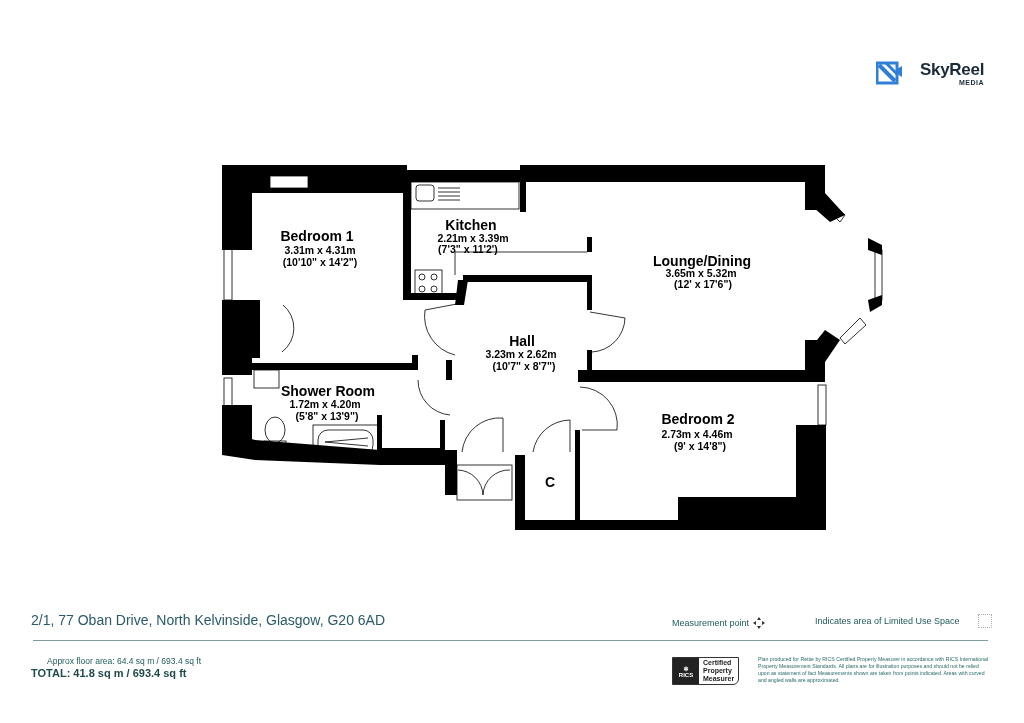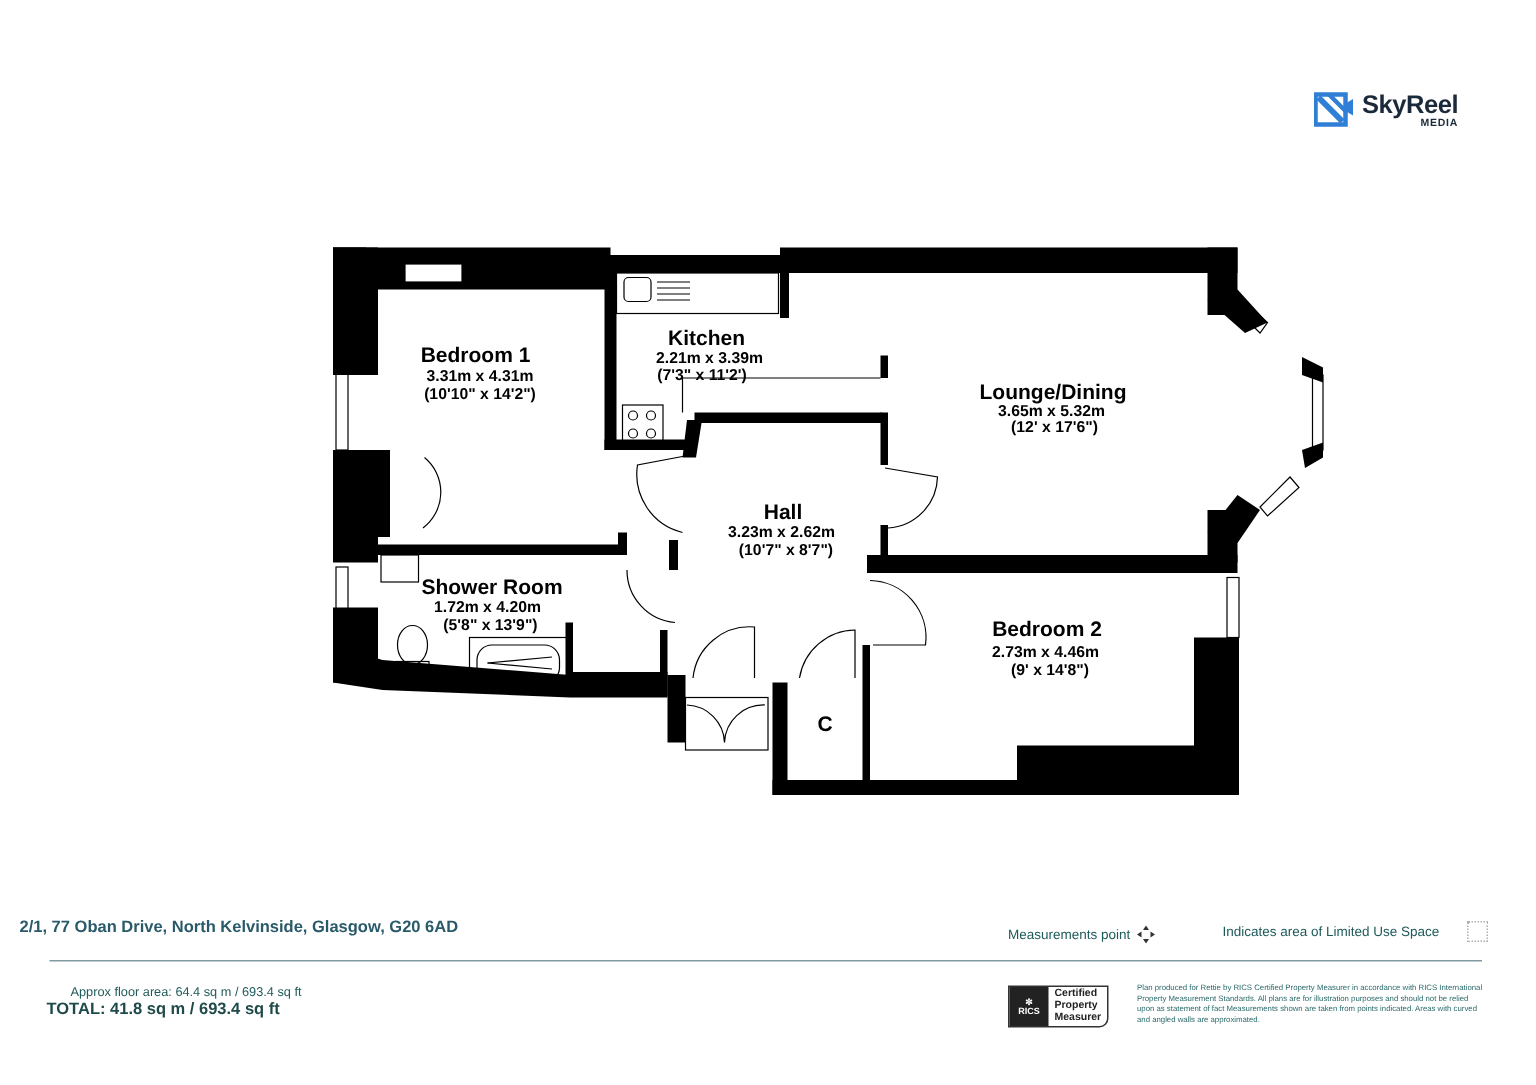--- a/index.html
+++ b/index.html
@@ -1,25 +1,25 @@
 <!DOCTYPE html>
 <html><head>
 <meta charset="utf-8">
 <style>
   html, body { margin: 0; padding: 0; }
   body { width: 1024px; height: 723px; background: #ffffff; position: relative; overflow: hidden; font-family: "Liberation Sans", sans-serif; }
   .logo { position: absolute; left: 876px; top: 60px; display: flex; align-items: center; gap: 6px; }
   .logo-mark { width: 26px; height: 26px; }
-  .logo-text { display: flex; flex-direction: column; align-items: flex-end; line-height: 1; }
+  .logo-text { display: flex; flex-direction: column; align-items: flex-end; line-height: 1; margin-left: 12px; }
   .logo-name { font-size: 17px; font-weight: bold; color: #1a2a3a; letter-spacing: -0.3px; }
   .logo-sub { font-size: 7px; font-weight: bold; color: #1a2a3a; letter-spacing: 0.5px; margin-top: 1px; }
   svg.plan { position: absolute; left: 0; top: 0; }
   .room-name { font-family: "Liberation Sans", sans-serif; font-weight: bold; font-size: 14px; fill: #000; }
   .room-dim { font-family: "Liberation Sans", sans-serif; font-weight: bold; font-size: 10.5px; fill: #000; }
-  .address { position: absolute; left: 13px; top: 612px; font-size: 11px; font-weight: bold; color: #2a5a6a; }
+  .address { position: absolute; left: 31px; top: 612px; font-size: 14px; font-weight: normal; color: #2a5a6a; }
   .divider { position: absolute; left: 33px; top: 640px; width: 955px; height: 1px; background: #7f9aa0; }
   .area1 { position: absolute; left: 47px; top: 656px; font-size: 8.5px; color: #1f5a5a; }
   .area2 { position: absolute; left: 31px; top: 667px; font-size: 11px; font-weight: bold; color: #1f4a4a; }
   .legend-mp { position: absolute; left: 672px; top: 616px; font-size: 9px; color: #1f5a5a; display: flex; align-items: center; gap: 3px; }
   .legend-lu { position: absolute; left: 815px; top: 614px; font-size: 9px; color: #1f5a5a; display: flex; align-items: center; gap: 18px; }
   .lu-box { width: 12px; height: 12px; border: 1px dotted #b0b0b0; }
   .rics { position: absolute; left: 672px; top: 657px; display: flex; align-items: stretch; border: 1px solid #333; border-radius: 0 0 6px 0; height: 26px; }
   .rics-logo { background: #222; color: #fff; width: 26px; font-size: 6px; font-weight: bold; display: flex; flex-direction: column; align-items: center; justify-content: center; }
   .rics-text { font-size: 7px; font-weight: bold; color: #222; padding: 1px 4px; line-height: 8px; font-family: "Liberation Sans", sans-serif; }
   .disclaimer { position: absolute; left: 758px; top: 656px; width: 232px; font-size: 5.2px; line-height: 7px; color: #2a6a6a; }
@@ -159,21 +159,21 @@
   <text class="room-dim" text-anchor="middle" x="697" y="438">2.73m x 4.46m</text>
   <text class="room-dim" text-anchor="middle" x="700" y="450">(9' x 14'8")</text>
 
   <text class="room-name" text-anchor="middle" x="246" y="342">C</text>
   <text class="room-name" text-anchor="middle" x="550" y="487">C</text>
 </svg>
 
 <div class="address">2/1, 77 Oban Drive, North Kelvinside, Glasgow, G20 6AD</div>
 
 <div class="legend-mp">
-  <span>Measurements point</span>
+  <span>Measurement point</span>
   <svg width="14" height="14" viewBox="0 0 14 14">
     <polygon points="7,1 5,4 9,4" fill="#333"></polygon>
       <polygon points="7,13 5,10 9,10" fill="#333"></polygon>
     <polygon points="1,7 4,5 4,9" fill="#333"></polygon>
       <polygon points="13,7 10,5 10,9" fill="#333"></polygon>
   </svg>
 </div>
 
 <div class="legend-lu">
   <span>Indicates area of  Limited Use Space</span>

